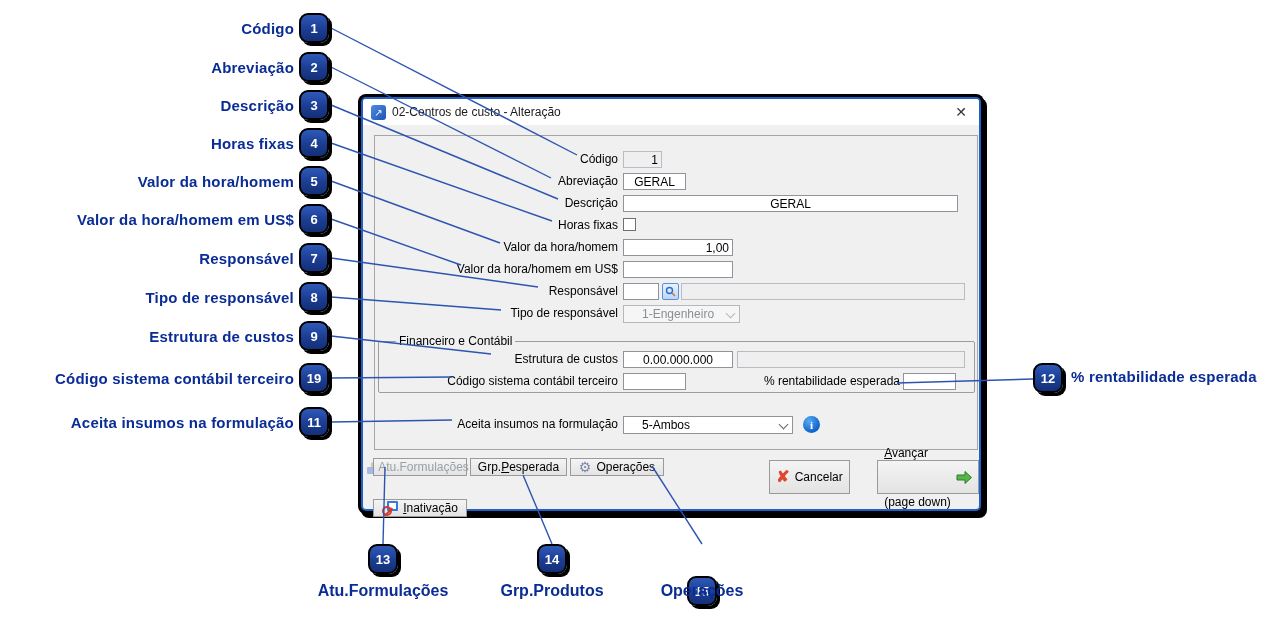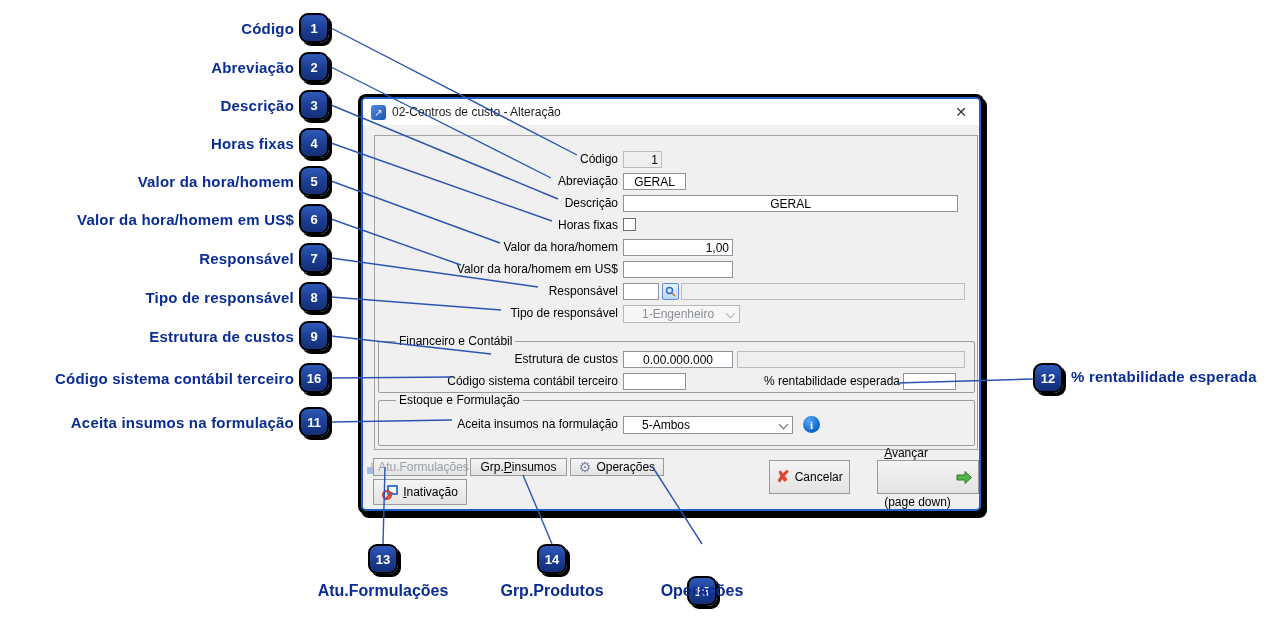--- a/index.html
+++ b/index.html
@@ -169,21 +169,21 @@
   <div class="callout-row" style="top:319px">
       <span class="callout-label">Estrutura de custos</span>
     </div>
   <div class="badge" style="left:299px;top:321px">
       <span>9</span>
     </div>
   <div class="callout-row" style="top:361px">
       <span class="callout-label">Código sistema contábil terceiro</span>
     </div>
   <div class="badge" style="left:299px;top:363px">
-      <span>16</span>
+      <span>19</span>
     </div>
   <div class="callout-row" style="top:405px">
       <span class="callout-label">Aceita insumos na formulação</span>
     </div>
   <div class="badge" style="left:299px;top:407px">
       <span>11</span>
     </div>
 
   <div class="badge" style="left:1033px;top:363px">
       <span>12</span>
@@ -273,45 +273,42 @@
         <input class="tbox" style="left: 248px; width: 110px;" value="0.00.000.000">
         <input class="tbox ro" style="left: 362px; width: 228px;" readonly="" value="">
       </div>
       <div class="frow" style="top:237px">
         <div class="flabel">Código sistema contábil terceiro</div>
         <input class="tbox" style="left: 248px; width: 63px;" value="">
         <div class="flabel" style="left:282px;width:243px">% rentabilidade esperada</div>
         <input class="tbox right" style="left: 528px; width: 53px;" value="">
       </div>
 
-      <fieldset class="grp" style="top:257px;height:53px">
-        <legend>Estoque e Formulação</legend>
-      </fieldset>
       <div class="frow" style="top:280px">
         <div class="flabel">Aceita insumos na formulação</div>
         <div class="combo" style="left:248px;width:170px">
           <span>5-Ambos</span>
           <span class="chev"></span>
         </div>
         <span class="info-icon" style="left:428px;top:0">i</span>
       </div>
     </div>
 
     <button class="btn disabled" style="left:10px;top:359px;width:94px;height:18px">
       <span class="icon-folder"></span>
       <span>Atu.Formulações</span>
     </button>
     <button class="btn" style="left:107px;top:359px;width:97px;height:18px">
-      <span><span>Grp.</span><span class="u">P</span><span>insumos</span></span>
+      <span><span>Grp.</span><span class="u">P</span><span>esperada</span></span>
     </button>
     <button class="btn" style="left:207px;top:359px;width:94px;height:18px">
       <span class="icon-gear">⚙</span>
       <span>Operações</span>
     </button>
-    <button class="btn" style="left:10px;top:380px;width:94px;height:26px">
+    <button class="btn" style="left:10px;top:400px;width:94px;height:18px">
       <span class="icon-inat">
           <span class="win"></span>
           <span class="no"></span>
         </span>
       <span><span class="u">I</span><span>nativação</span></span>
     </button>
     <button class="btn" style="left:406px;top:361px;width:81px;height:34px">
       <span class="icon-x">✘</span>
       <span>Cancelar</span>
     </button>

